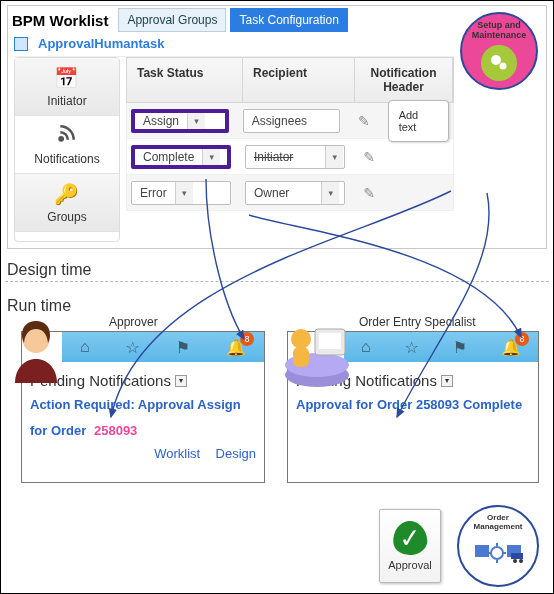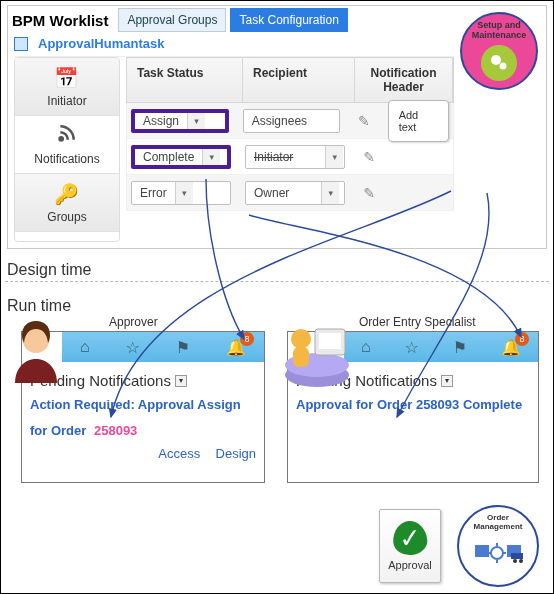--- a/index.html
+++ b/index.html
@@ -191,21 +191,21 @@
       <div class="pending">
         <span>Pending Notifications</span>
         <span class="dd">▾</span>
       </div>
       <div class="notif-text">Action Required: Approval Assign</div>
       <div class="notif-text" style="margin-top:6px">
         <span>for Order</span>
         <span class="order-num">258093</span>
       </div>
       <div class="actions">
-        <span>Access</span>
+        <span>Worklist</span>
         <span>Design</span>
       </div>
     </div>
   </div>
 
   <div class="card" style="left:286px; top:330px; width:252px; height:152px">
     <div class="toolbar" style="margin-left:56px">
       <span class="tb-ic">⌂</span>
       <span class="tb-ic">☆</span>
       <span class="tb-ic">⚑</span>

